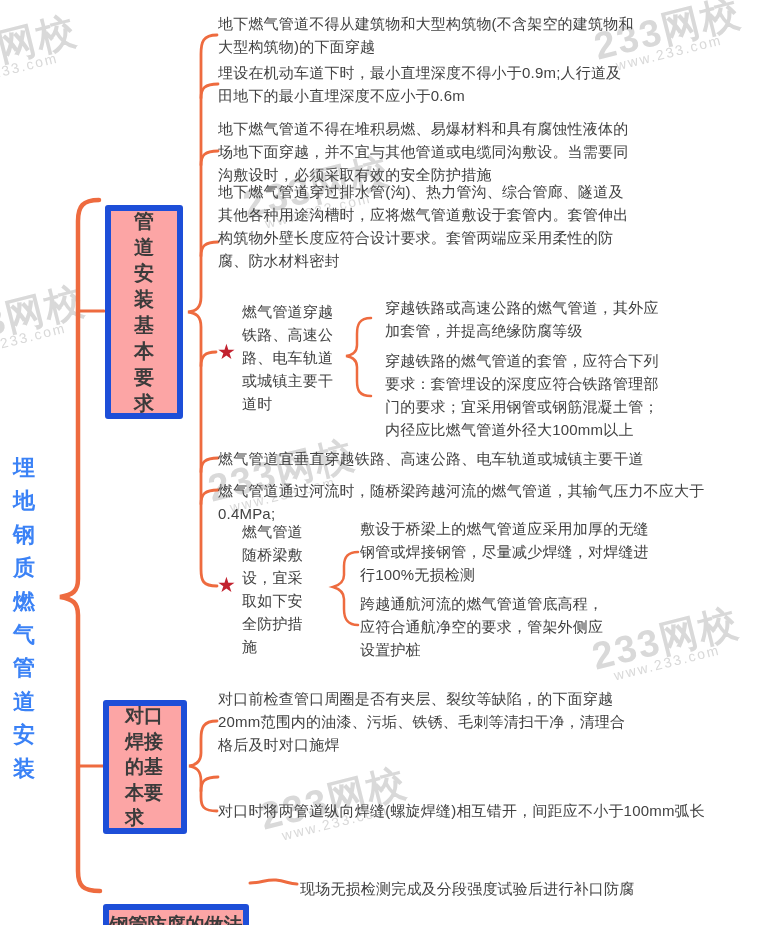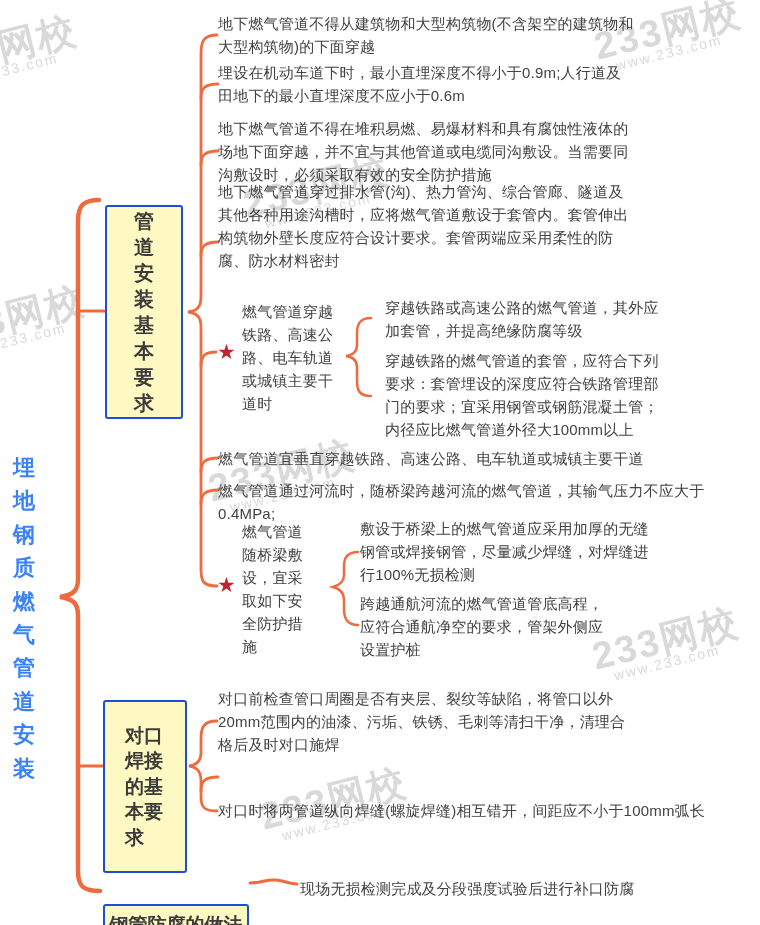--- a/index.html
+++ b/index.html
@@ -14,26 +14,26 @@
   
   #wires{position:absolute;left:0;top:0;z-index:1;}
   #wires path{fill:none;stroke:#ee6b3f;stroke-linecap:round;}
   .w-root{stroke-width:4.5px;}
   .w-stub{stroke-width:3.2px;}
   .w-branch{stroke-width:2.8px;}
   .w-sub{stroke-width:2.5px;}
   .w-line{stroke-width:3px;}
 
   
-  .topic-box{position:absolute;z-index:2;background:#fef9c3;border:2px solid #1d4ed8;border-radius:3px;
+  .topic-box{position:absolute;z-index:2;background:#fca5a5;border:6px solid #1d4ed8;border-radius:3px;
              display:flex;align-items:center;justify-content:center;box-sizing:border-box;}
   .topic-box .tb-label{color:#3b3b3b;font-weight:700;word-break:break-all;}
   #box1{left:105px;top:205px;width:78px;height:214px;}
   #box1 .tb-label{width:22px;font-size:20px;line-height:26px;text-align:center;}
-  #box2{left:103px;top:700px;width:84px;height:173px;}
+  #box2{left:103px;top:700px;width:84px;height:134px;}
   #box2 .tb-label{width:40px;font-size:19px;line-height:25.5px;text-align:left;}
   #box3{left:103px;top:862px;width:146px;height:42px;margin-top:42px;}
   #box3 .tb-label{font-size:19px;line-height:22px;white-space:nowrap;}
 
   
   #root-label{position:absolute;left:9px;top:451px;width:30px;z-index:2;
               color:#3b82f6;font-size:22px;font-weight:700;line-height:33.4px;
               word-break:break-all;text-align:center;}
 
   
@@ -144,20 +144,20 @@
 取如下安
 全防护措
 施</div>
   <div class="leaf" style="left:360px;top:517px">敷设于桥梁上的燃气管道应采用加厚的无缝
 钢管或焊接钢管，尽量减少焊缝，对焊缝进
 行100%无损检测</div>
   <div class="leaf" style="left:360px;top:592px">跨越通航河流的燃气管道管底高程，
 应符合通航净空的要求，管架外侧应
 设置护桩</div>
 
-  <div class="leaf" style="left:218px;top:687px">对口前检查管口周圈是否有夹层、裂纹等缺陷，将管口以外
+  <div class="leaf" style="left:218px;top:687px">对口前检查管口周圈是否有夹层、裂纹等缺陷，的下面穿越
 20mm范围内的油漆、污垢、铁锈、毛刺等清扫干净，清理合
 格后及时对口施焊</div>
   <div class="leaf" style="left:218px;top:799px">对口时将两管道纵向焊缝(螺旋焊缝)相互错开，间距应不小于100mm弧长</div>
 
   <div class="leaf" style="left:300px;top:877px">现场无损检测完成及分段强度试验后进行补口防腐</div>
 
 </div>
 
 </body></html>

